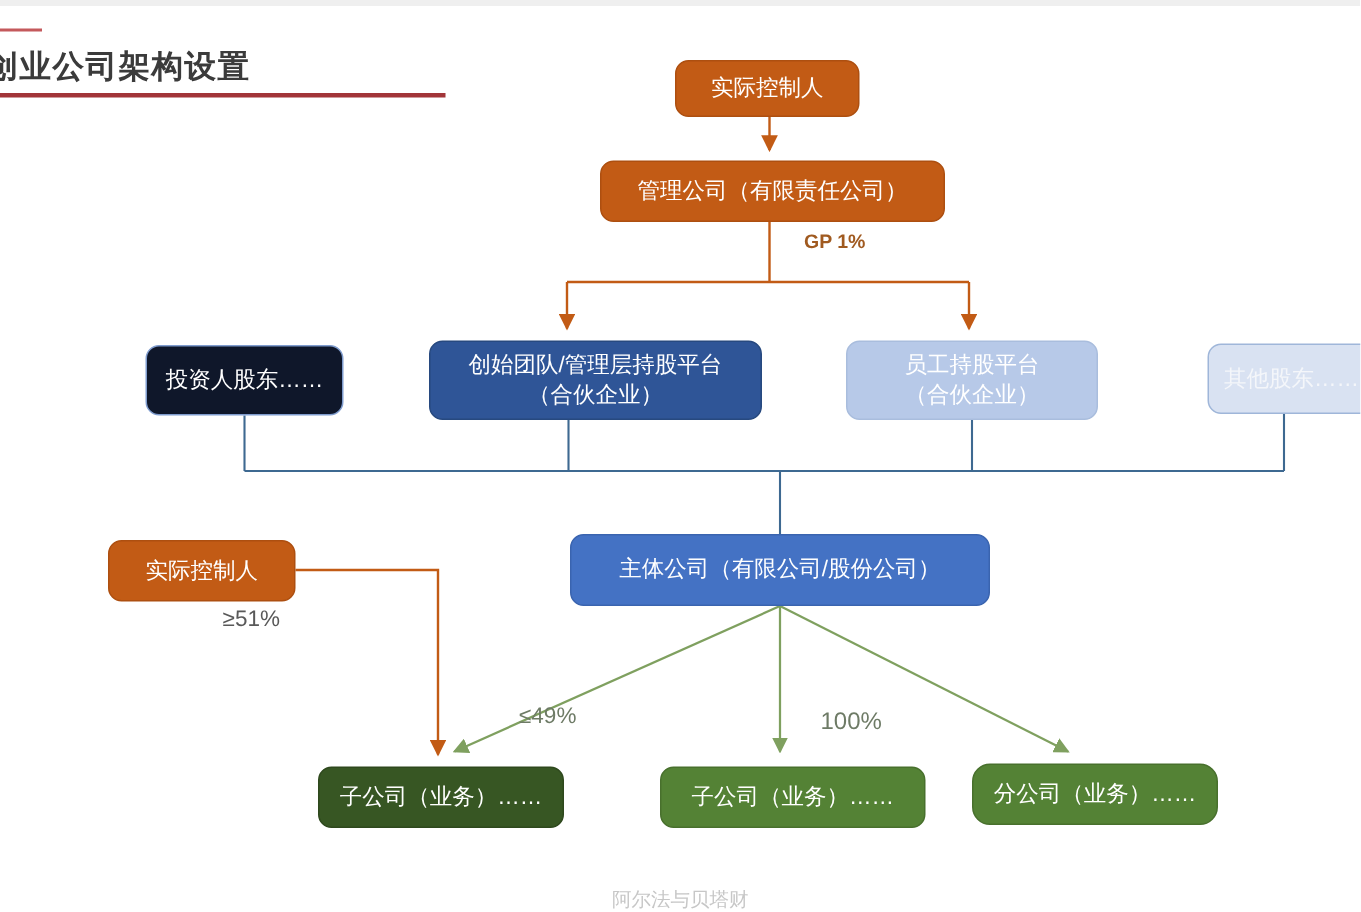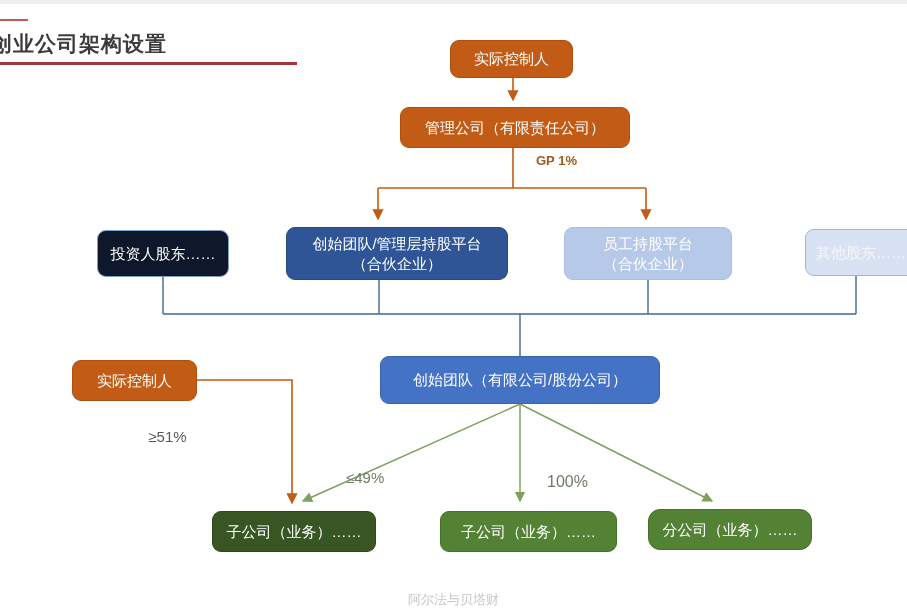--- a/index.html
+++ b/index.html
@@ -17,21 +17,21 @@
   .orange{background:#C25B15;border:1px solid #AD4F10;}
   .darkblue{background:#2F5597;border:1px solid #27497f;}
   .medblue{background:#0f172a;border:1px solid #7f9cce;}
   .lightblue{background:#B7C9E8;border:1px solid #a9bddd;}
   .paleblue{background:#D9E2F2;border:1px solid #9FB6D9;color:#f4f6fa;}
   .mainblue{background:#4472C4;border:1px solid #3a64af;}
   .darkgreen{background:#375623;border:1px solid #2e481d;}
   .green{background:#548235;border:1px solid #48702d;}
   .edge-label{position:absolute;z-index:3;white-space:nowrap;}
   .lbl-gp{left:536px;top:153px;font-size:13px;font-weight:bold;color:#A05A20;}
-  .lbl-51{left:140px;top:404px;width:55px;text-align:center;font-size:15px;color:#595959;margin-top:24px;}
+  .lbl-51{left:140px;top:404px;width:55px;text-align:center;font-size:15px;color:#595959;}
   .lbl-49{left:346px;top:469px;font-size:15px;color:#6E7B66;}
   .lbl-100{left:547px;top:473px;font-size:16px;color:#6E7B66;}
   .watermark{position:absolute;left:0;top:571px;width:907px;text-align:center;
              font-size:13px;color:#C7C7C7;z-index:3;margin-top:20px;}
   .node .l{display:block;}
 </style>
 </head>
 <body>
 
 <div class="canvas">
@@ -92,21 +92,21 @@
   <div class="node lightblue" style="left:564px;top:227px;width:168px;height:53px;">
     <span class="l">员工持股平台</span>
     <span class="l">（合伙企业）</span>
   </div>
 
   <div class="node paleblue" style="left:805px;top:229px;width:112px;height:47px;">
     <span class="l">其他股东……</span>
   </div>
 
   <div class="node mainblue" style="left:380px;top:356px;width:280px;height:48px;">
-    <span class="l">创始团队（有限公司/股份公司）</span>
+    <span class="l">主体公司（有限公司/股份公司）</span>
   </div>
 
   <div class="node orange" style="left:72px;top:360px;width:125px;height:41px;">
     <span class="l">实际控制人</span>
   </div>
 
   <div class="node darkgreen" style="left:212px;top:511px;width:164px;height:41px;">
     <span class="l">子公司（业务）……</span>
   </div>
 

